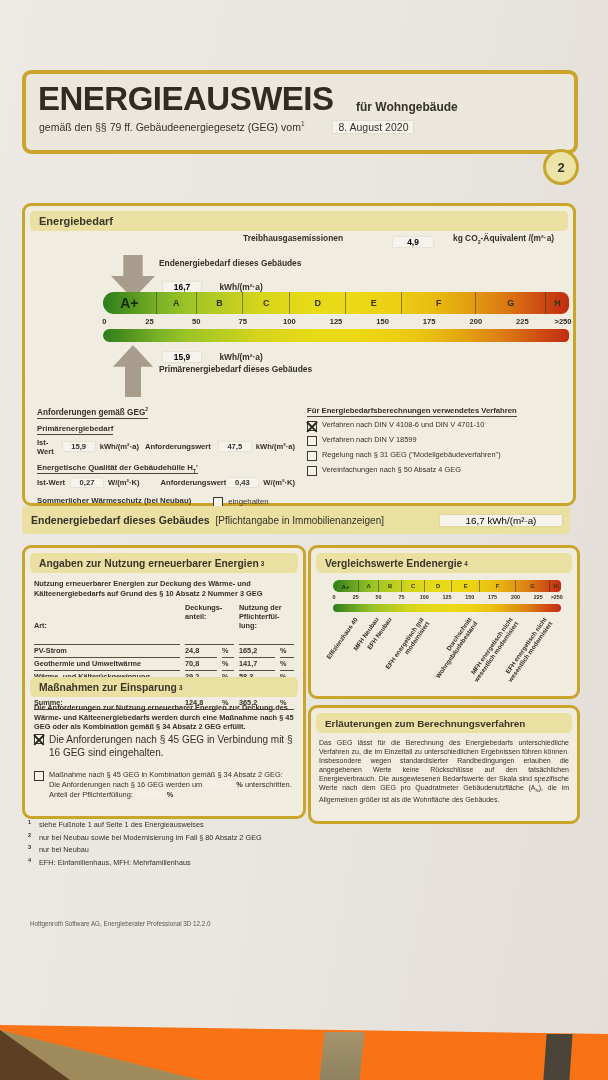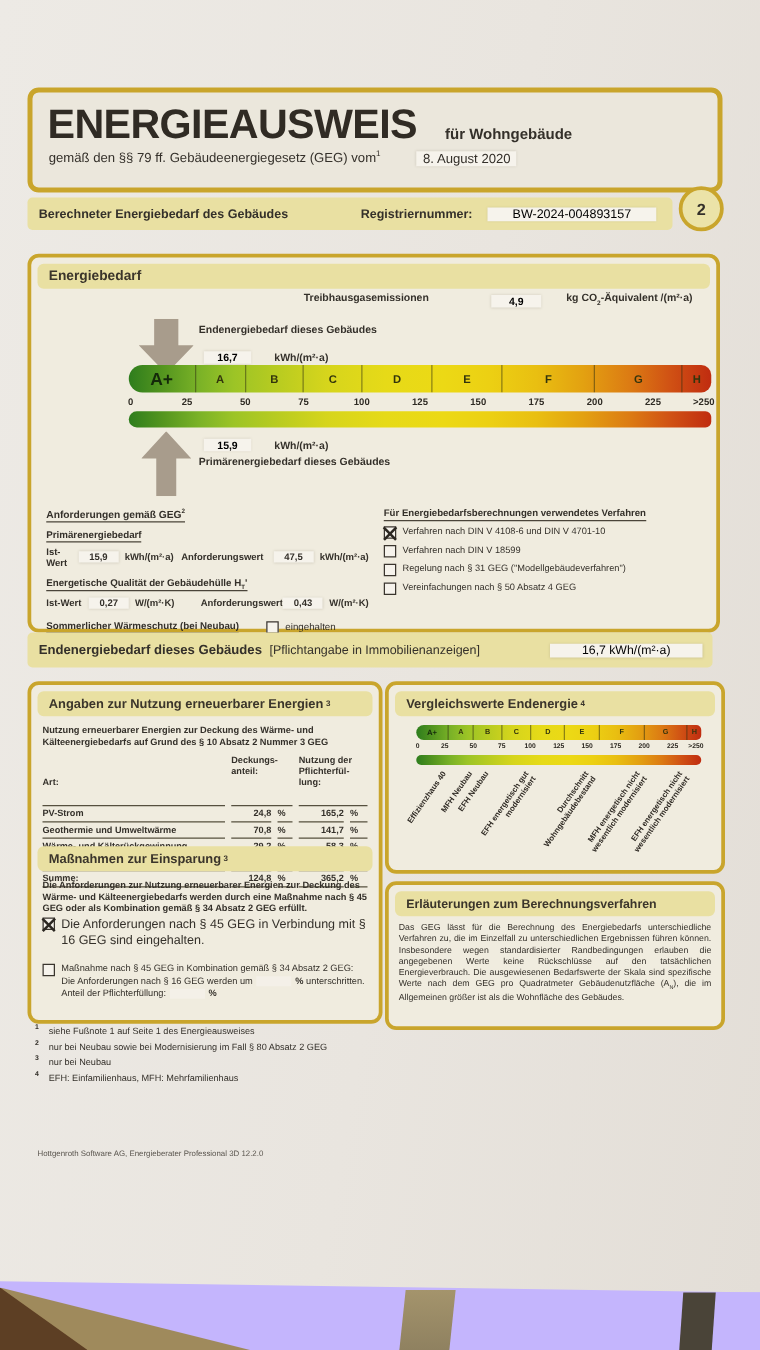--- a/index.html
+++ b/index.html
@@ -1,17 +1,17 @@
 <!DOCTYPE html>
 <html><head>
 <meta charset="utf-8">
 <style>
   html,body { margin:0; padding:0; }
   body { font-family:"Liberation Sans", sans-serif; background:#14171b; }
-  #canvas { position:relative; width:608px; height:1080px; overflow:hidden; background:#c4b5fd; }
+  #canvas { position:relative; width:608px; height:1080px; overflow:hidden; background:#f97316; }
 
   
   .wedge-khaki { position:absolute; left:0; bottom:0; width:200px; height:50px; background:#9f8a5c; clip-path:polygon(0 0,100% 100%,0 100%); }
   .wedge-brown { position:absolute; left:0; bottom:0; width:70px; height:50px; background:#5d3f24; clip-path:polygon(0 0,100% 100%,0 100%); }
   .floor-stripe1 { position:absolute; left:322px; bottom:0; width:40px; height:48px; background:linear-gradient(#a4946c,#8f8160); transform:skewX(-6deg); }
   .floor-stripe2 { position:absolute; left:545px; bottom:0; width:26px; height:46px; background:#4a4438; transform:skewX(-4deg); }
 
   
   #paper { position:absolute; left:0; top:0; width:608px; height:1034px;
     background:linear-gradient(100deg,#edeae5 0%,#e9e5df 55%,#e3ded7 100%);
@@ -49,21 +49,21 @@
   .cbx.checked::before, .cbx.checked::after { content:""; position:absolute; left:-3px; right:-3px; top:50%; height:1.6px; background:#2b2721; }
   .cbx.checked::before { transform:rotate(45deg); }
   .cbx.checked::after { transform:rotate(-45deg); }
 
   .cb-row { display:flex; gap:5px; align-items:flex-start; color:#34302a; }
   .cb-row .cbx { margin-top:1px; }
 
   
   .rtable { position:absolute; left:9px; right:9px; display:grid; grid-template-columns:1fr 32px 12px 36px 14px; column-gap:5px; font-size:7.3px; font-weight:bold; color:#34302a; }
   .rtable .cell { border-bottom:1px solid #56503f; padding:1px 0 2px 0; min-height:9px; }
-  .rtable .num { text-align:right; }
+  .rtable .num { text-align:left; }
   .rtable .hdr { border-bottom:1px solid #56503f; white-space:pre-line; padding-bottom:14px; }
 
   .blank { display:inline-block; width:28px; height:8px; background:#f4f0e8; vertical-align:middle; margin:0 3px; }
 
   
   .vg-marker { position:absolute; top:0; width:0; height:0; }
   .vg-marker span { position:absolute; right:-2px; top:2px; width:88px; text-align:right;
     transform:rotate(-55deg); transform-origin:100% 0; font-size:6.3px; font-weight:bold; color:#2f2a24; line-height:1.15; }
 
   .fn-line { display:flex; gap:6px; font-size:7.3px; color:#34302a; margin-bottom:3.5px; }
@@ -82,25 +82,20 @@
 
     <div class="box" style="left:22px; top:70px; width:548px; height:76px; border-width:4px; background:#ebe7dc;">
       <div class="abs" style="left:12px; top:6px; font-size:33px; font-weight:bold; letter-spacing:-0.5px; color:#302b24;">ENERGIEAUSWEIS</div>
       <div class="abs" style="left:330px; top:26px; font-size:12px; font-weight:bold; color:#34302a;">für Wohngebäude</div>
       <div class="abs" style="left:13px; top:46px; font-size:10.5px; color:#34302a;">
         <span>gemäß den §§ 79 ff. Gebäudeenergiegesetz (GEG) vom</span><sup>1</sup>
         <span class="vb" style="margin-left:26px; font-size:10.5px;">8. August 2020</span>
       </div>
     </div>
 
-    <div class="band" style="left:22px; top:158px; width:516px; height:26px; display:flex; align-items:center;">
-      <span class="bold txt" style="font-size:10px; margin-left:9px;">Berechneter Energiebedarf des Gebäudes</span>
-      <span class="bold txt" style="font-size:10px; margin-left:58px;">Registriernummer:</span>
-      <span class="vb" style="margin-left:12px; width:125px; font-size:10px;">BW-2024-004893157</span>
-    </div>
     <div class="abs" style="left:543px; top:149px; width:30px; height:30px; border:3px solid #c9a52c; border-radius:50%; background:#ebe3a8; display:flex; align-items:center; justify-content:center; font-weight:bold; font-size:13px; color:#34302a;">2</div>
 
     <div class="box" style="left:22px; top:203px; width:548px; height:297px;">
       <div class="h-band" style="font-size:11px;">Energiebedarf</div>
 
       <div class="abs bold txt" style="left:218px; top:27px; font-size:8.4px;">Treibhausgasemissionen</div>
       <div class="abs" style="left:368px; top:25px;">
         <span class="vb bold" style="font-size:8.4px; min-width:30px;">4,9</span>
       </div>
       <div class="abs bold txt" style="left:428px; top:27px; font-size:8.4px;">

